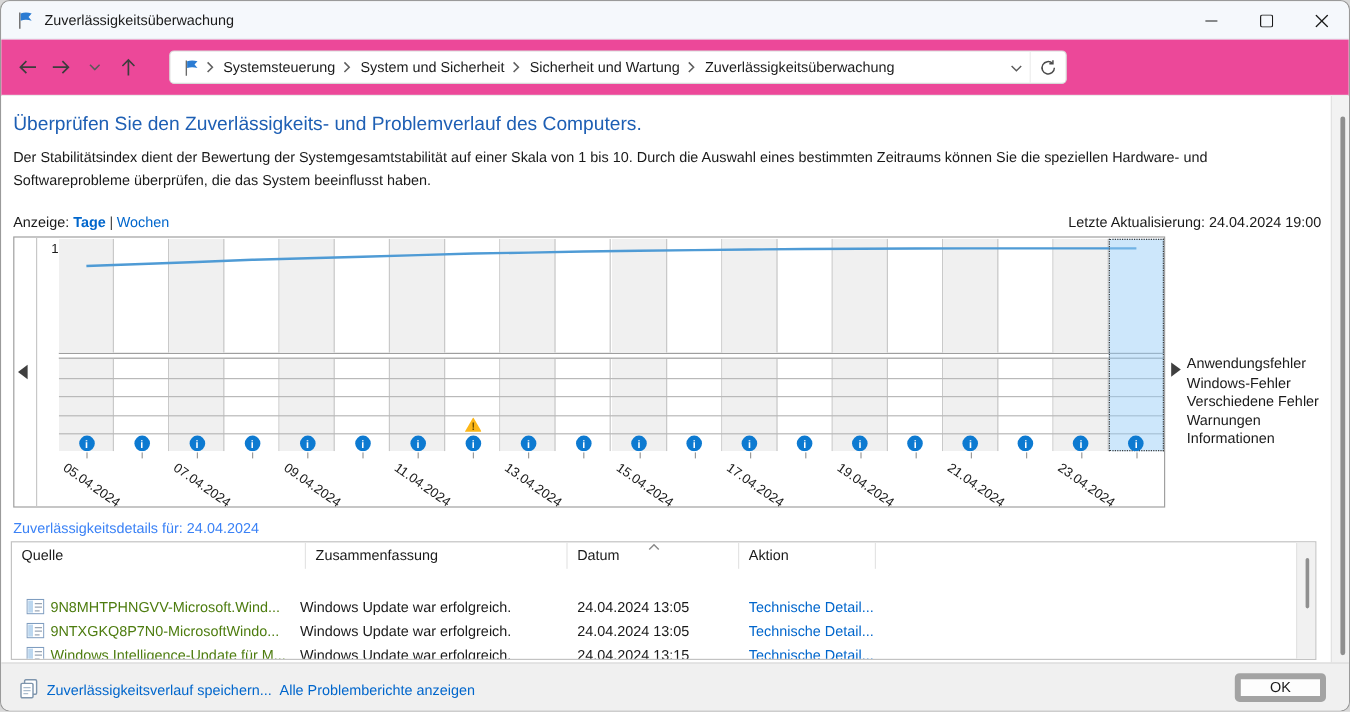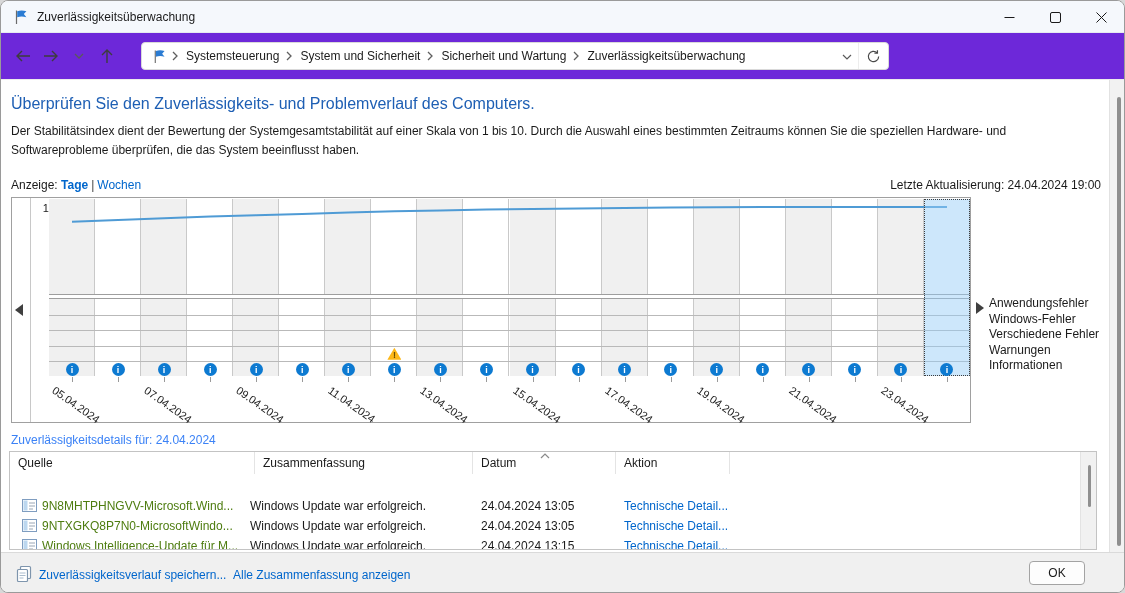--- a/index.html
+++ b/index.html
@@ -14,21 +14,21 @@
     position:absolute; left:0; top:0; width:100%; height:32px;
     background:#f5f8fc; border-bottom:1px solid #e6eaf0;
     display:flex; align-items:center;
   }
   .titlebar .app-icon{ margin:0 8px 0 12px; width:16px; height:16px; }
   .titlebar .title{ font-size:12px; color:#1b1b1b; }
   .win-controls{ position:absolute; right:0; top:0; height:32px; display:flex; }
   .win-btn{ width:46px; height:32px; display:flex; align-items:center; justify-content:center; background:transparent; border:0; cursor:default; }
   
   .navbar{
-    position:absolute; left:0; top:32px; width:100%; height:47px; background:#6d28d9;
+    position:absolute; left:0; top:32px; width:100%; height:47px; background:#ec4899;
     border-bottom:1px solid #ececec; display:flex; align-items:center;
   }
   .nav-btn{ width:28px; height:28px; display:flex; align-items:center; justify-content:center; background:none; border:0; }
   .nav-btn.back{ margin-left:8px; }
   .addressbar{
     position:absolute; left:140px; top:9px; width:748px; height:28px;
     border:1px solid #d9d9d9; border-radius:4px; background:#fff;
     display:flex; align-items:center; font-size:12px; color:#1b1b1b;
   }
   .addressbar .flag{ margin-left:10px; width:15px; height:15px; flex:0 0 auto; }
@@ -111,22 +111,22 @@
   .tbl-thumb{ position:absolute; left:7px; top:13px; width:3px; height:42px; background:#8f8f8f; border-radius:2px; }
   
   .main-scroll{ position:absolute; left:1108px; top:79px; width:17px; height:472px; background:#f2f2f2; border-left:1px solid #e2e2e2; }
   .main-thumb{ position:absolute; left:7px; top:17px; width:4px; height:449px; background:#8f8f8f; border-radius:2px; }
   
   .footer{ position:absolute; left:0; top:551px; width:1125px; height:42px; background:#f0f0f0; border-top:1px solid #dadada; }
   .footer .save-ic{ position:absolute; left:14px; top:12px; }
   .flink{ position:absolute; top:15px; font-size:12px; color:#0066cc; text-decoration:none; }
   .flink.save{ left:38px; }
   .flink.all{ left:232px; }
-  .ok-btn{ position:absolute; left:1028px; top:8px; width:56px; height:24px; background:#fdfdfd;
-    border:1px solid #a3a3a3; border-radius:4px; font:12px "Liberation Sans", sans-serif; color:#1a1a1a; }
+  .ok-btn{ position:absolute; left:1028px; top:8px; width:76px; height:24px; background:#fdfdfd;
+    border:5px solid #a3a3a3; border-radius:4px; font:12px "Liberation Sans", sans-serif; color:#1a1a1a; }
 </style>
 </head>
 <body>
 
 <div class="window">
 
   <div class="titlebar">
     <svg class="app-icon" viewBox="0 0 16 16">
       <line x1="3.5" y1="1.5" x2="3.5" y2="15" stroke="#6b6b6b" stroke-width="1.2"></line>
       <path d="M4.2 2.2 q4.3 -1.6 9.2 0 l-2.6 2.9 2.6 3.1 q-4.9 -1.6 -9.2 0 z" fill="#2b7cd3"></path>
@@ -416,16 +416,16 @@
 
   <div class="footer">
     <svg class="save-ic" width="18" height="18" viewBox="0 0 18 18">
       <rect x="5.5" y="1.5" width="10" height="12" rx="1" fill="#fff" stroke="#7e95ad" stroke-width="1.2"></rect>
       <rect x="2.5" y="4.5" width="10" height="12" rx="1" fill="#fff" stroke="#7e95ad" stroke-width="1.2"></rect>
       <line x1="4.5" y1="8" x2="10.5" y2="8" stroke="#aabccd" stroke-width="1"></line>
       <line x1="4.5" y1="10.5" x2="10.5" y2="10.5" stroke="#aabccd" stroke-width="1"></line>
       <line x1="4.5" y1="13" x2="8.5" y2="13" stroke="#aabccd" stroke-width="1"></line>
     </svg>
     <a class="flink save" href="#">Zuverlässigkeitsverlauf speichern...</a>
-    <a class="flink all" href="#">Alle Zusammenfassung anzeigen</a>
+    <a class="flink all" href="#">Alle Problemberichte anzeigen</a>
     <button class="ok-btn">OK</button>
   </div>
 </div>
 
 </body></html>

